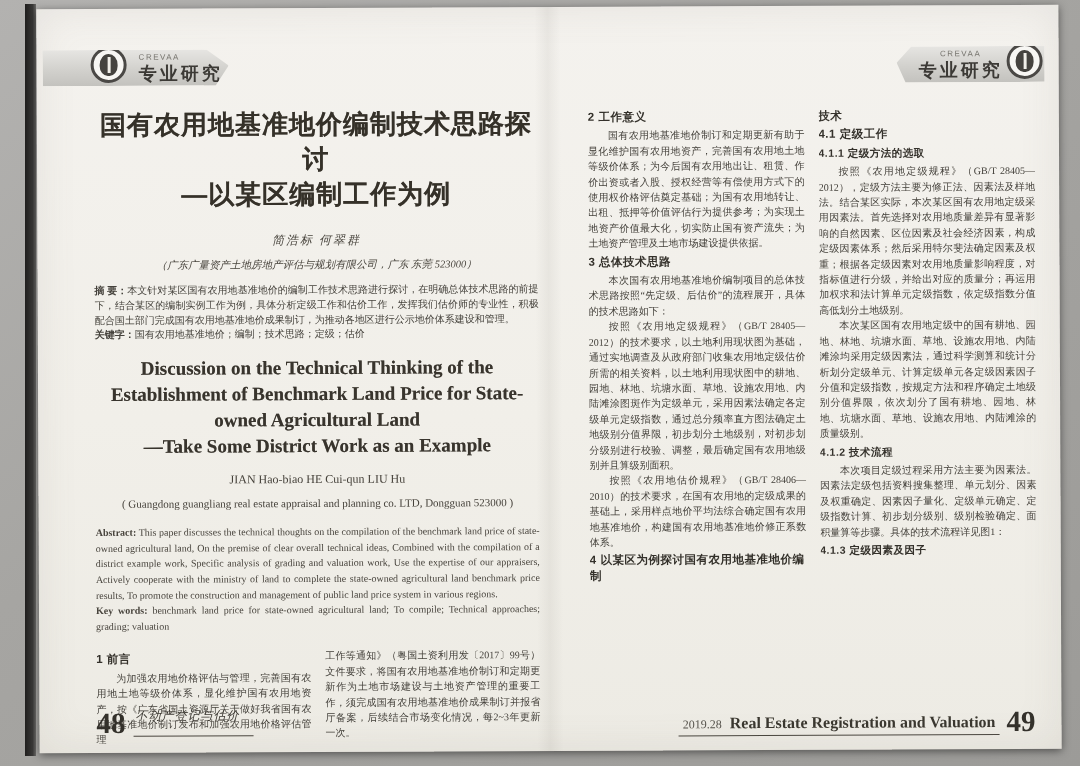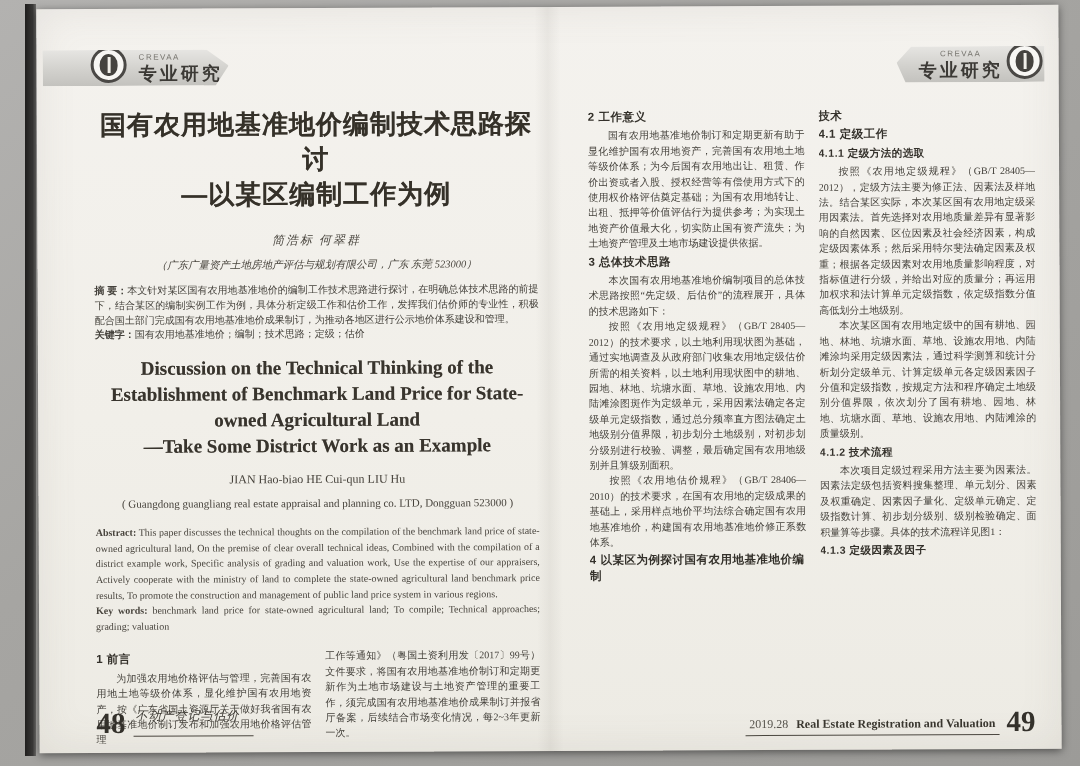--- a/index.html
+++ b/index.html
@@ -91,21 +91,21 @@
   
   .footer-left{position:absolute;left:57px;bottom:16px;display:flex;align-items:flex-end;gap:8px;}
   .pageno{font-size:29px;line-height:28px;color:#34312b;font-weight:bold;}
   .journal-script{
     font-size:12px;font-style:italic;font-weight:normal;color:#3c3933;letter-spacing:1px;
     border-bottom:1.5px solid #4a463f;padding:0 14px 11px 2px;
   }
   .footer-right{position:absolute;right:26px;bottom:14px;display:flex;align-items:flex-end;gap:7px;}
   .fr-line{display:flex;align-items:baseline;gap:8px;border-bottom:1.5px solid #4a463f;padding:0 4px 3px 4px;}
   .issue{font-size:12px;color:#55524b;text-align:right;}
-  .journal-en{font-size:12px;font-weight:bold;color:#3a372f;font-family:"Liberation Serif",serif;}
+  .journal-en{font-size:16px;font-weight:bold;color:#3a372f;font-family:"Liberation Serif",serif;}
 </style>
 </head>
 <body>
 
 <div class="frame">
   <div class="edge-bar"></div>
 
   <div class="paper">
 
     <div class="page page-left">

